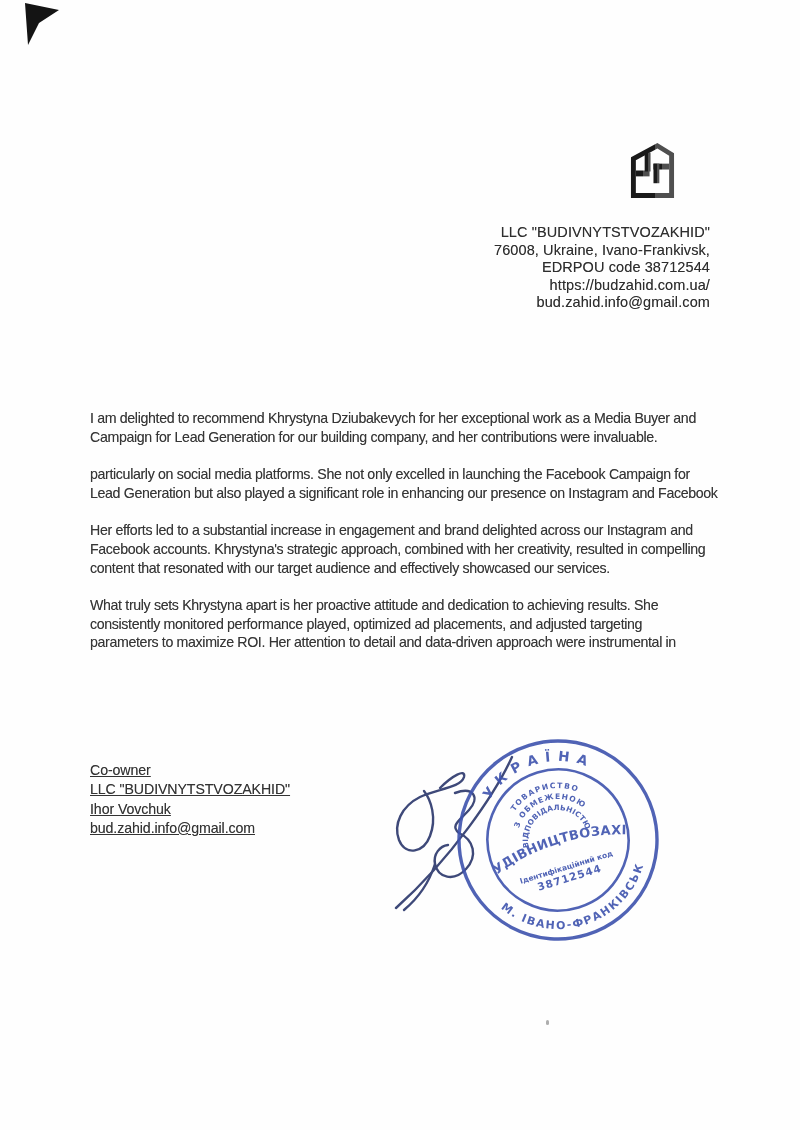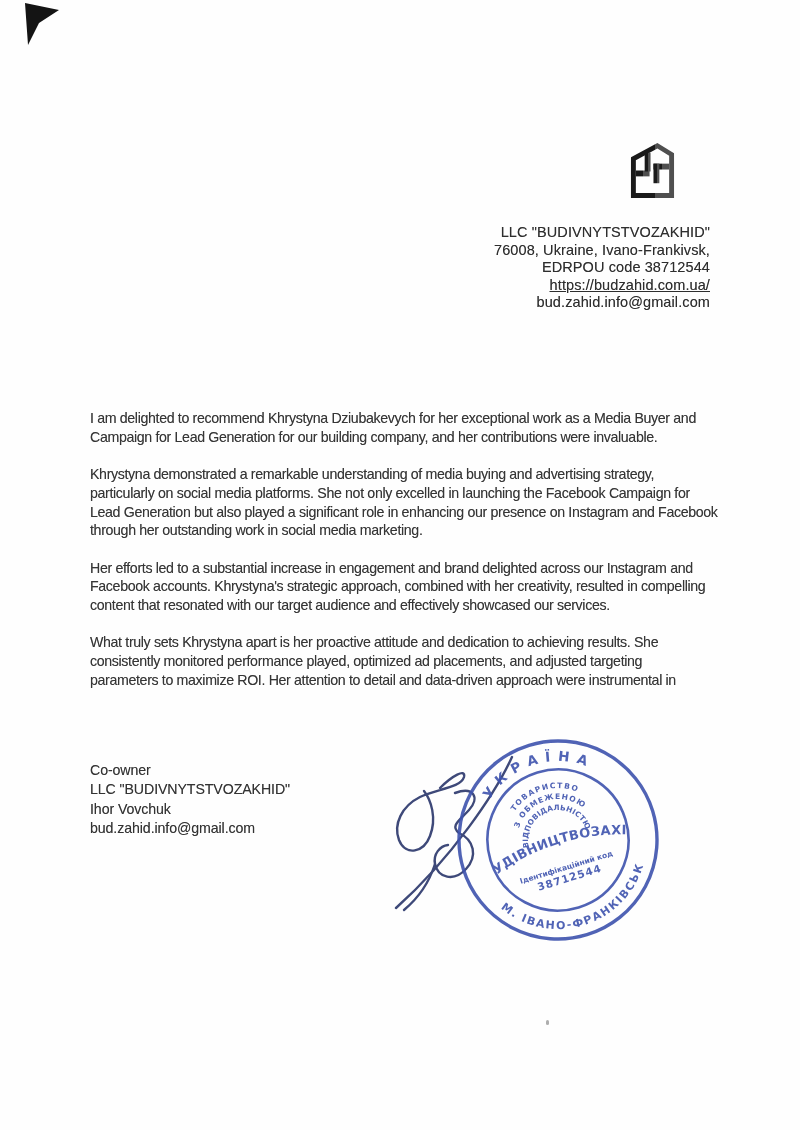--- a/index.html
+++ b/index.html
@@ -15,36 +15,37 @@
   
   .logo{position:absolute;left:629px;top:142px;width:47px;height:57px;}
 
   
   .header-block{
     position:absolute;right:90px;top:224px;width:400px;
     text-align:right;color:#2e2e2e;font-size:14.5px;line-height:17.6px;
     letter-spacing:.1px;text-shadow:0 0 .4px rgba(70,70,70,.55);
   }
   .header-block .line{white-space:nowrap;}
-  .header-block .link{text-decoration:underline;}
+  .header-block .link{}
 
   
   .body-block{
     position:absolute;left:90px;top:409px;width:640px;color:#363636;
     font-size:14.2px;line-height:18.7px;letter-spacing:-0.35px;
     text-shadow:0 0 .4px rgba(70,70,70,.5);
   }
   .body-block .para{margin:0 0 18.7px 0;}
   .body-block .tline{white-space:nowrap;}
 
   
   .signoff-block{
     position:absolute;left:90px;top:761px;color:#333;
     font-size:14.2px;line-height:19.3px;letter-spacing:-0.1px;
     text-shadow:0 0 .4px rgba(70,70,70,.5);
+    text-decoration:underline;
   }
   .signoff-block .line{white-space:nowrap;}
 
   
   .signature-svg{position:absolute;left:375px;top:738px;}
   .stamp-svg{position:absolute;left:448px;top:728px;}
 </style>
 </head>
 <body>
 
@@ -80,24 +81,22 @@
     <div class="line link">https://budzahid.com.ua/</div>
     <div class="line">bud.zahid.info@gmail.com</div>
   </div>
 
   <div class="body-block">
     <div class="para">
       <div class="tline">I am delighted to recommend Khrystyna Dziubakevych for her exceptional work as a Media Buyer and</div>
       <div class="tline">Campaign for Lead Generation for our building company, and her contributions were invaluable.</div>
     </div>
     <div class="para">
-      <div class="tline">Khrystyna demonstrated a remarkable understanding of media buying and advertising strategy,</div>
       <div class="tline">particularly on social media platforms. She not only excelled in launching the Facebook Campaign for</div>
       <div class="tline">Lead Generation but also played a significant role in enhancing our presence on Instagram and Facebook</div>
-      <div class="tline">through her outstanding work in social media marketing.</div>
     </div>
     <div class="para">
       <div class="tline">Her efforts led to a substantial increase in engagement and brand delighted across our Instagram and</div>
       <div class="tline">Facebook accounts. Khrystyna's strategic approach, combined with her creativity, resulted in compelling</div>
       <div class="tline">content that resonated with our target audience and effectively showcased our services.</div>
     </div>
     <div class="para">
       <div class="tline">What truly sets Khrystyna apart is her proactive attitude and dedication to achieving results. She</div>
       <div class="tline">consistently monitored performance played, optimized ad placements, and adjusted targeting</div>
       <div class="tline">parameters to maximize ROI. Her attention to detail and data-driven approach were instrumental in</div>

